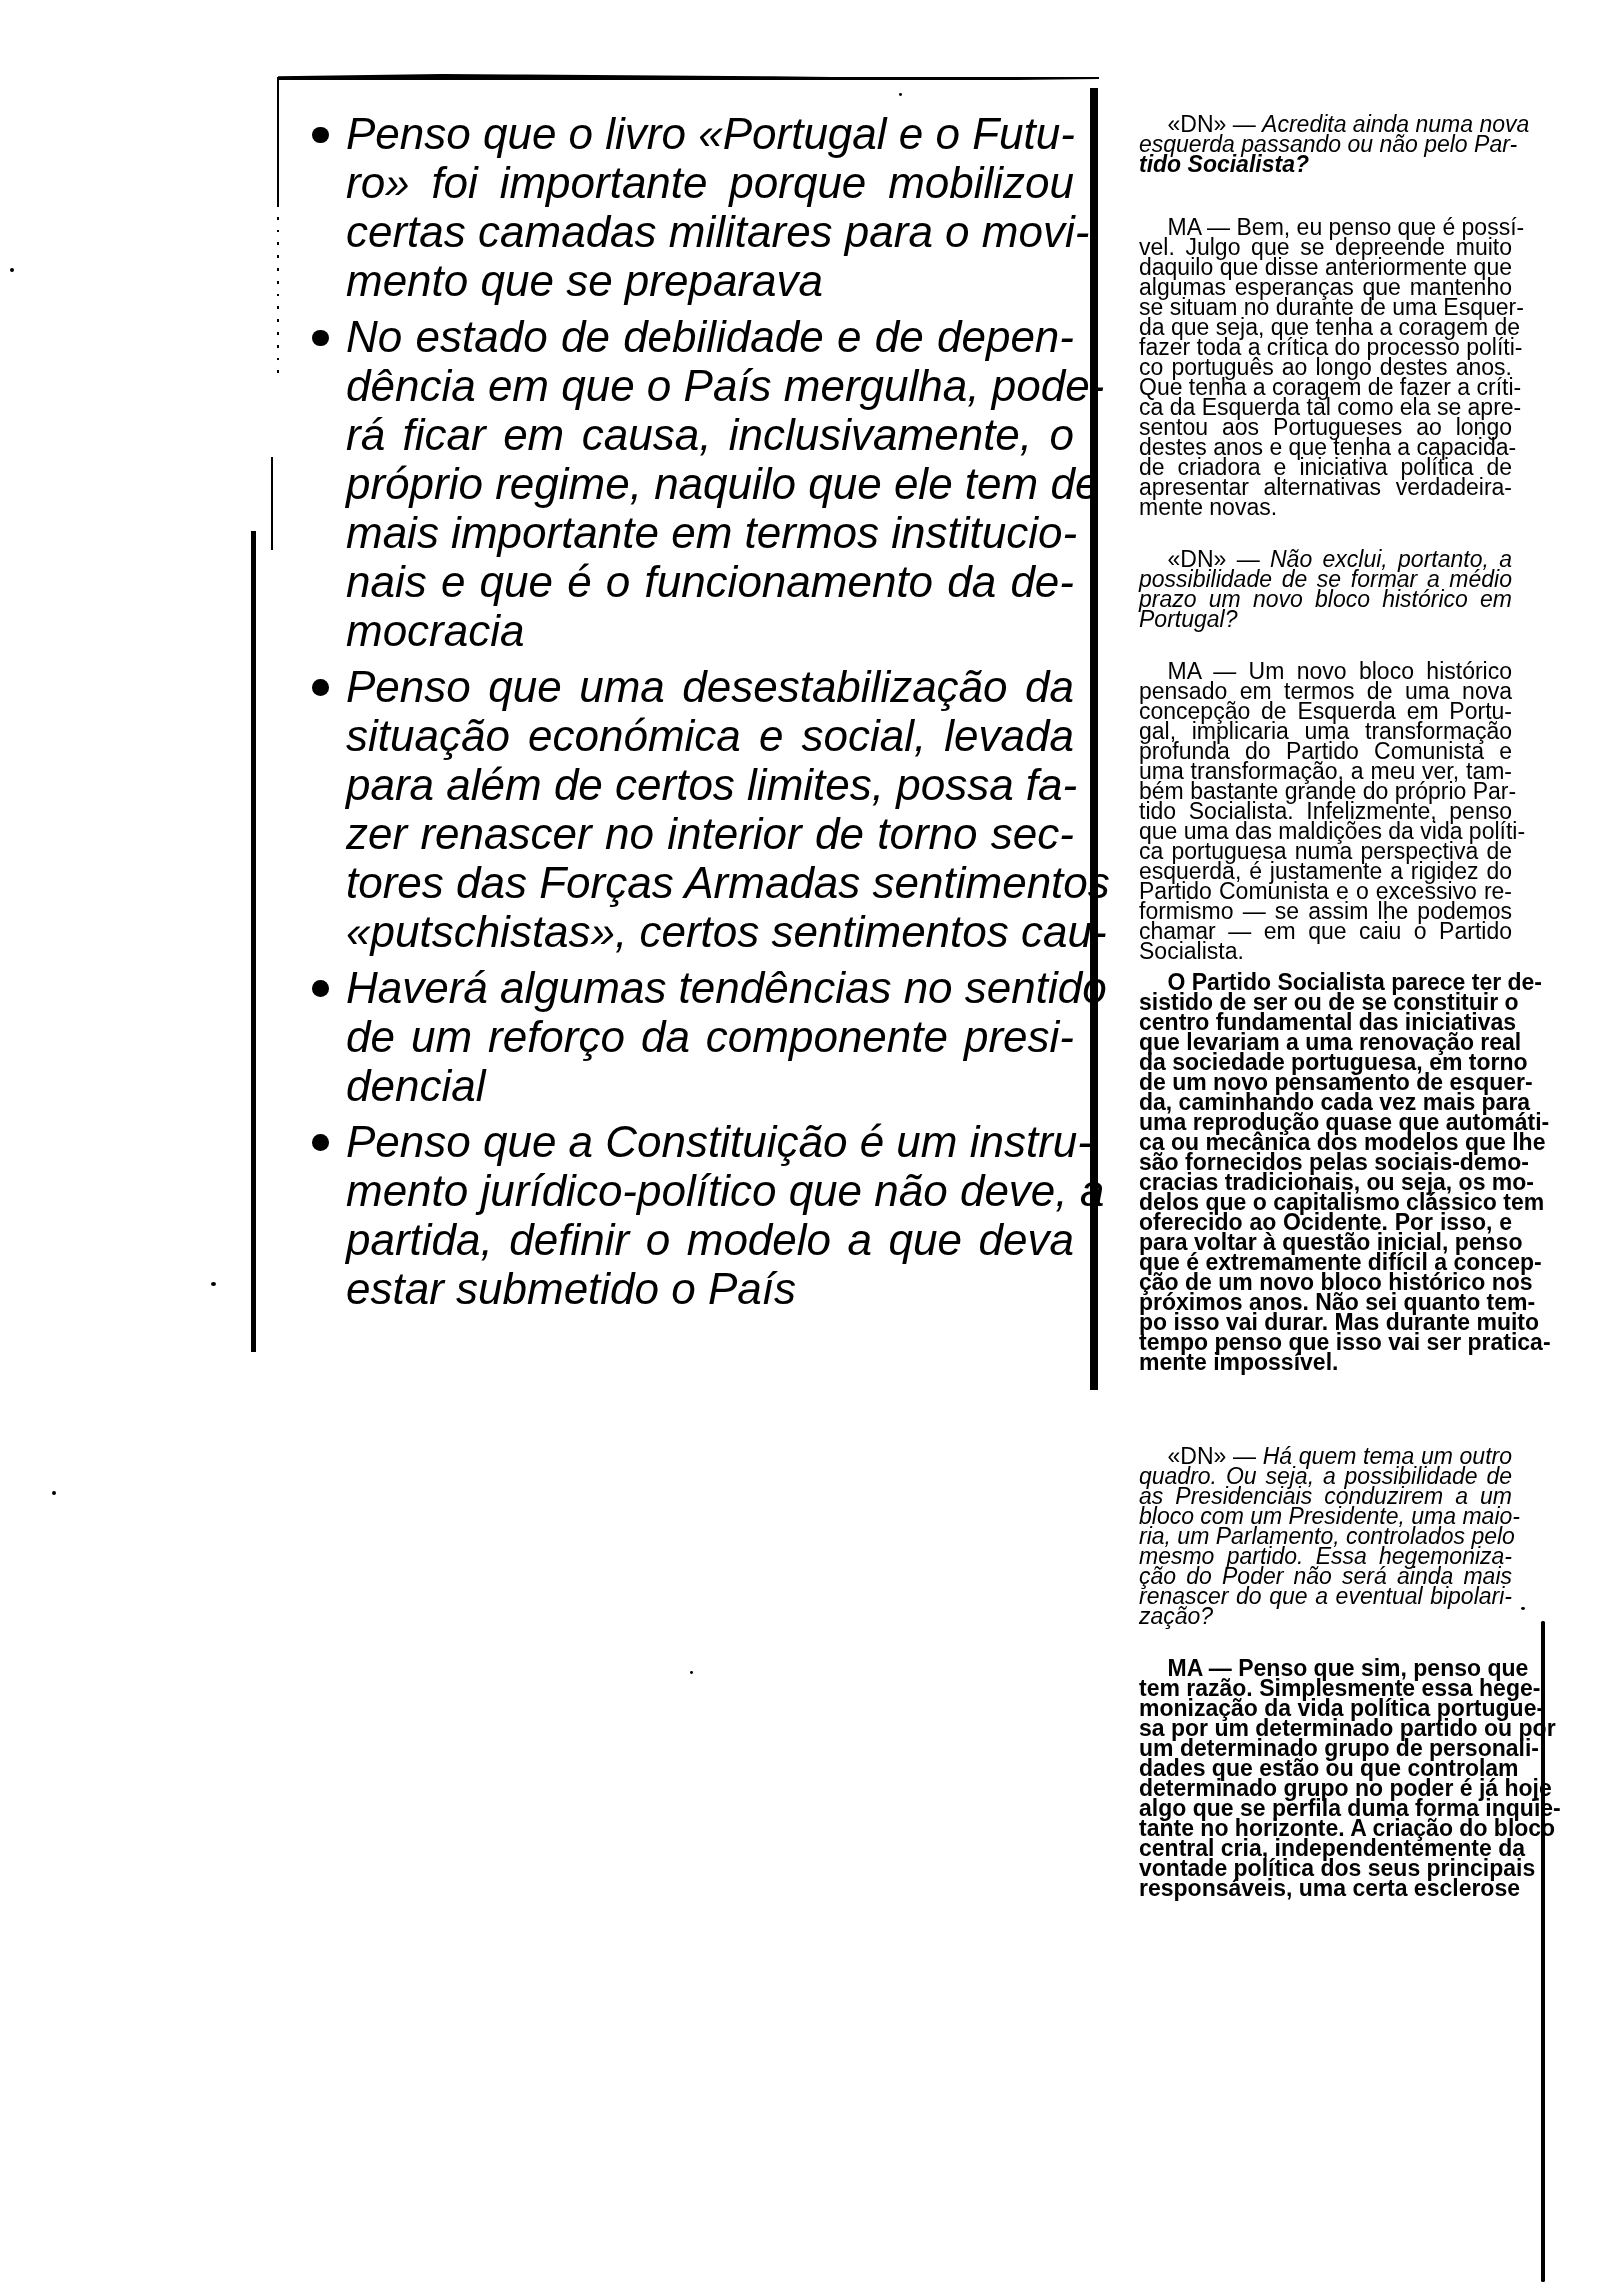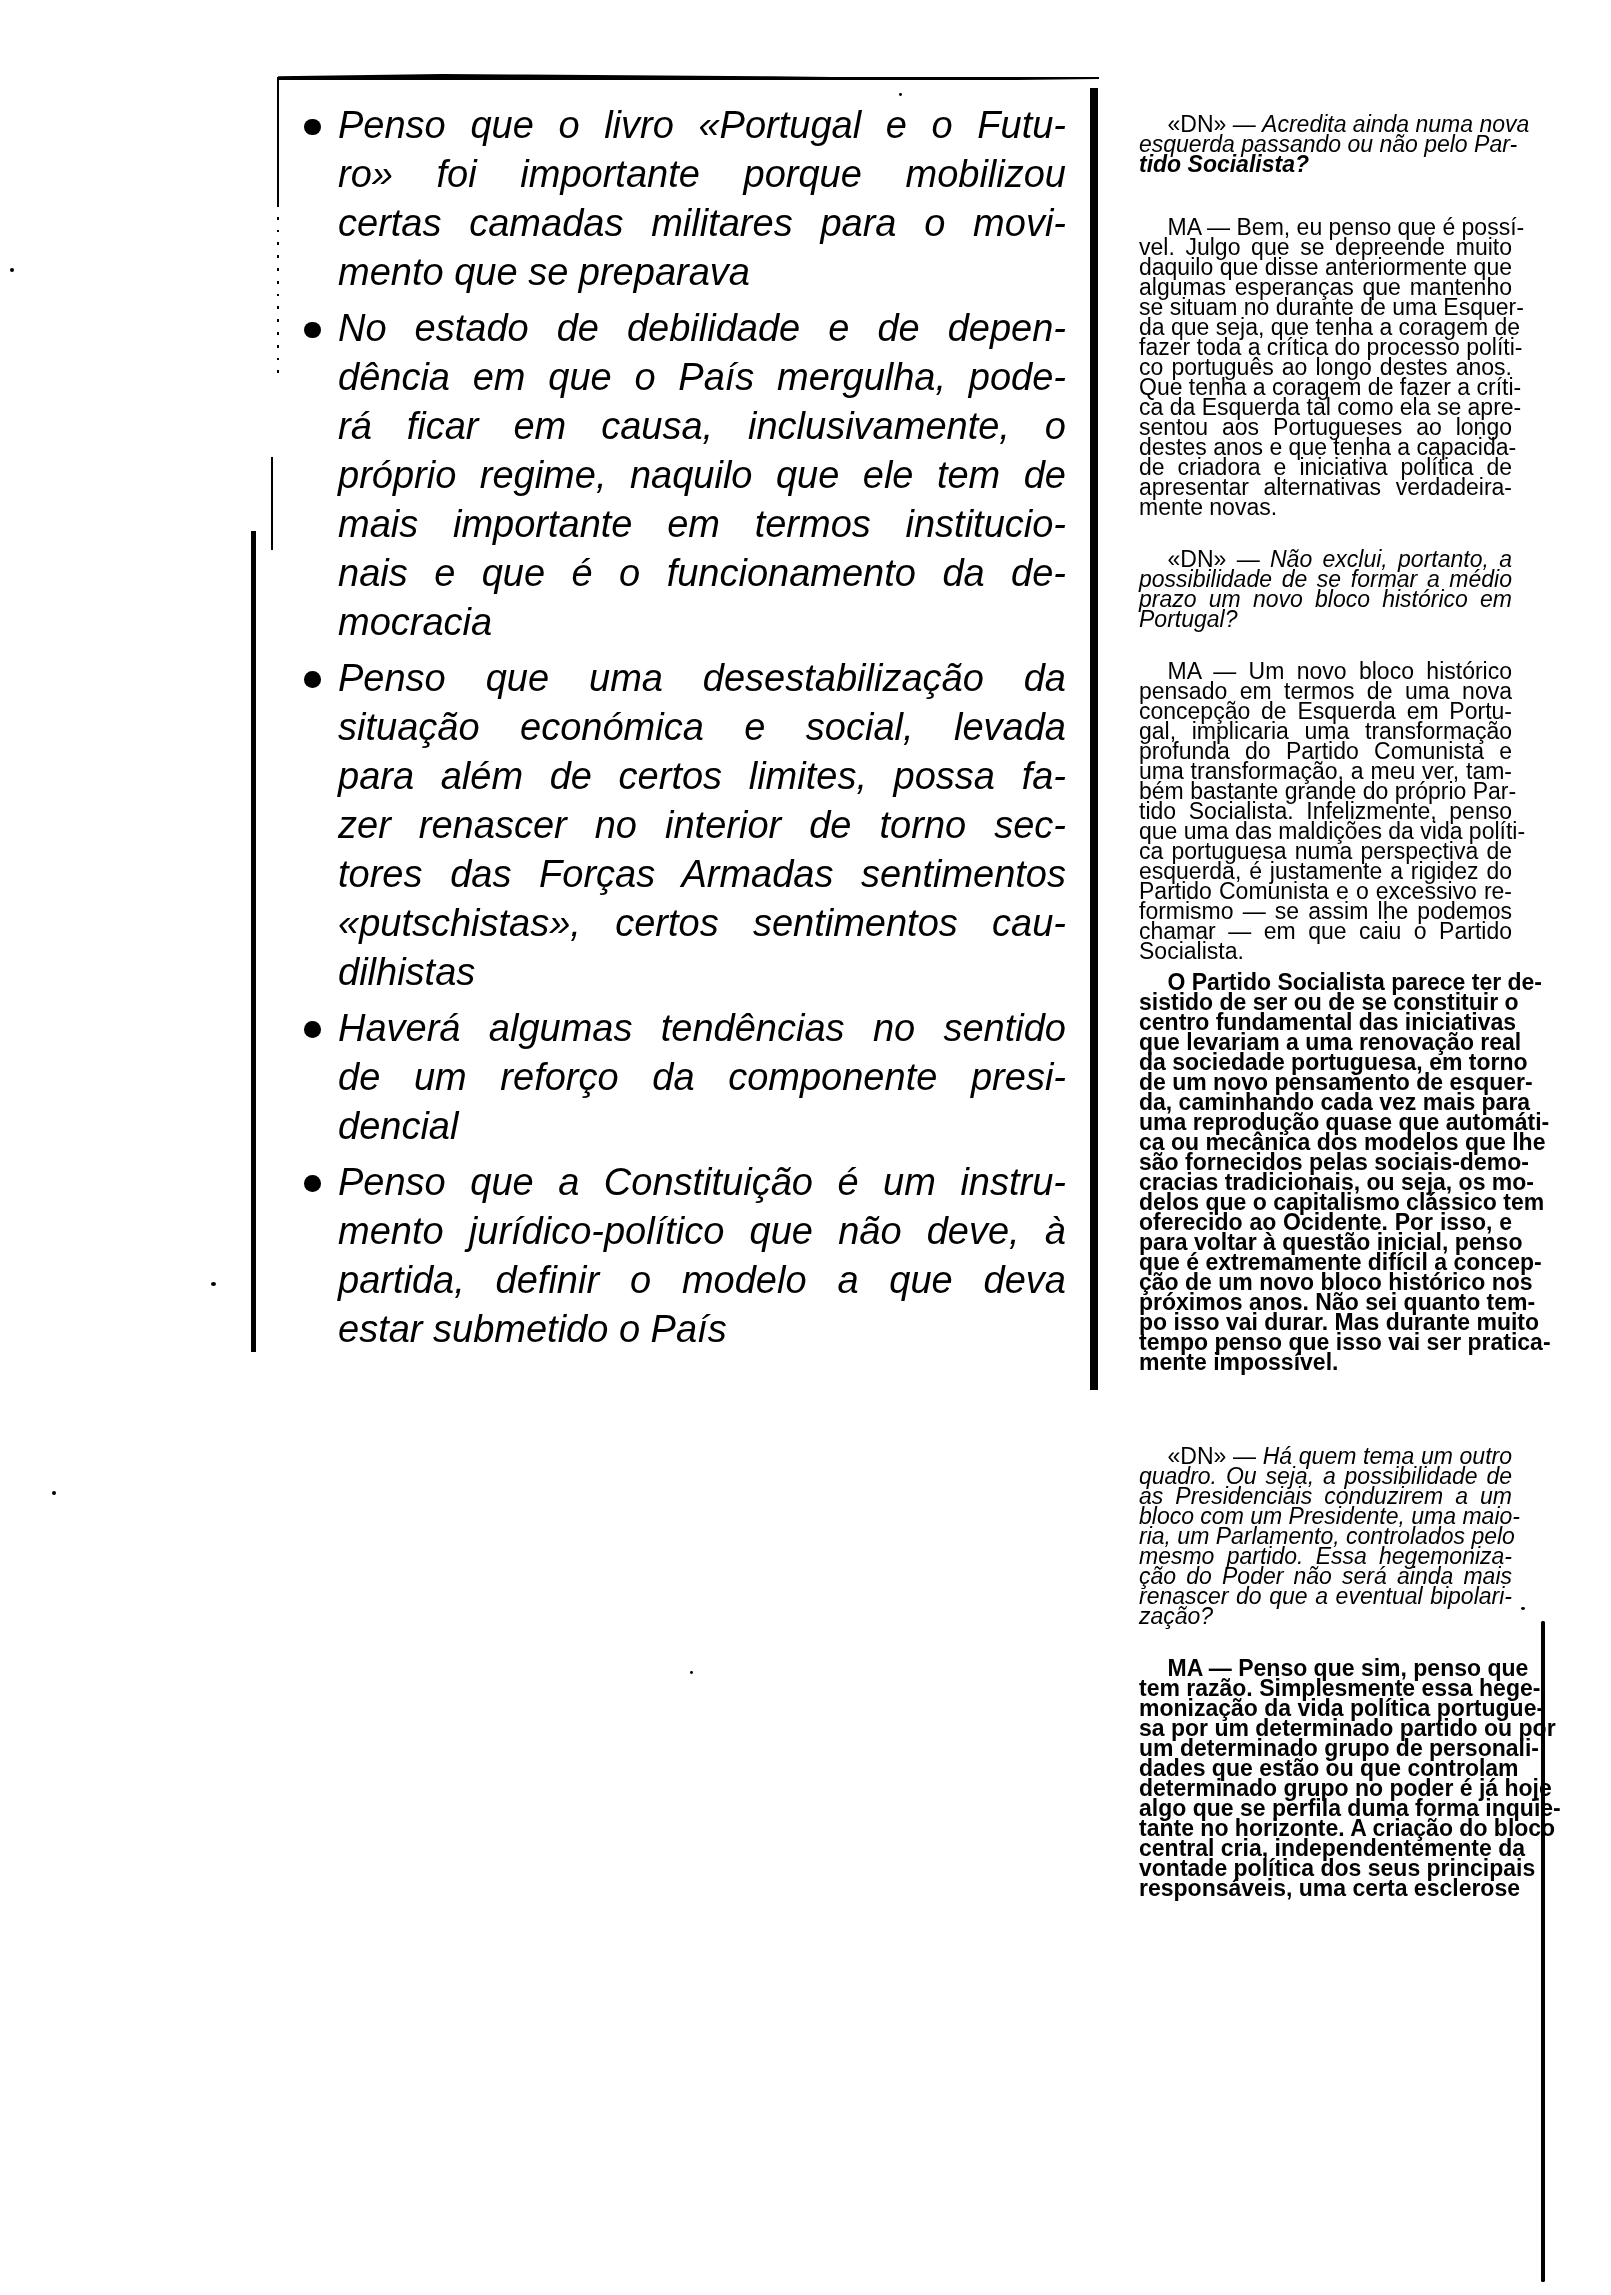--- a/index.html
+++ b/index.html
@@ -10,22 +10,22 @@
   .box-top { position: absolute; left: 278px; top: 74px; width: 821px; height: 5.9px; background: #000;
              clip-path: polygon(0 40%, 20% 0, 30% 10%, 60% 40%, 85% 80%, 100% 100%, 100% 100%, 0 100%); }
   .box-top-thin { position: absolute; left: 278px; top: 77px; width: 821px; height: 2px; background:#000; }
   .box-left-thin { position: absolute; left: 277px; top: 77px; width: 2px; height: 128px; background: #000; }
   .box-left-dots { position: absolute; left: 277px; top: 204px; width: 1.5px; height: 177px;
                    background: repeating-linear-gradient(#000 0 2.9px, transparent 2.9px 12.8px); }
   .box-left-mid { position: absolute; left: 271px; top: 457px; width: 2px; height: 93px; background:#000; }
   .box-left-thick { position: absolute; left: 251px; top: 531px; width: 4.9px; height: 821px; background: #000; }
   .box-right-thick { position: absolute; left: 1090px; top: 88px; width: 7.9px; height: 1302px; background: #000; }
 
-  .bullets { position: absolute; left: 300px; top: 101px; width: 766px; list-style: none; margin: 0; padding: 0;
-             font-family: "Liberation Sans", sans-serif; font-style: italic; font-size: 38px; line-height: 49px; }
+  .bullets { position: absolute; left: 300px; top: 101px; width: 766px; list-style: none; margin: 8px; padding: 0;
+             font-family: "Liberation Sans", sans-serif; font-style: italic; font-size: 44px; line-height: 49px; }
   .bullet-item { position: relative; padding-left: 38px; text-align: justify; text-align-last: left; margin-bottom: 6.9px; }
   .bullet-dot { position: absolute; left: 3.9px; top: 17.7px; width: 16.7px; height: 16.7px; border-radius: 50%; background: #000; }
   .bullet-line { display: block; white-space: nowrap; text-align-last: justify; }
   .bullet-line.last { text-align-last: left; }
 
   
   .column { position: absolute; left: 1139px; top: 114px; width: 373px;
             font-family: "Liberation Sans", sans-serif; font-size: 23px; line-height: 20px; }
   .para { margin: 0; }
   .para .ln { display: block; white-space: nowrap; text-align: justify; text-align-last: justify; }
@@ -72,21 +72,20 @@
       <span class="bullet-line last">mocracia</span>
     </li>
     <li class="bullet-item">
       <span class="bullet-dot"></span>
       <span class="bullet-line">Penso que uma desestabilização da</span>
       <span class="bullet-line">situação económica e social, levada</span>
       <span class="bullet-line">para além de certos limites, possa fa-</span>
       <span class="bullet-line">zer renascer no interior de torno sec-</span>
       <span class="bullet-line">tores das Forças Armadas sentimentos</span>
       <span class="bullet-line">«putschistas», certos sentimentos cau-</span>
-      <span class="bullet-line last">dilhistas</span>
     </li>
     <li class="bullet-item">
       <span class="bullet-dot"></span>
       <span class="bullet-line">Haverá algumas tendências no sentido</span>
       <span class="bullet-line">de um reforço da componente presi-</span>
       <span class="bullet-line last">dencial</span>
     </li>
     <li class="bullet-item">
       <span class="bullet-dot"></span>
       <span class="bullet-line">Penso que a Constituição é um instru-</span>

